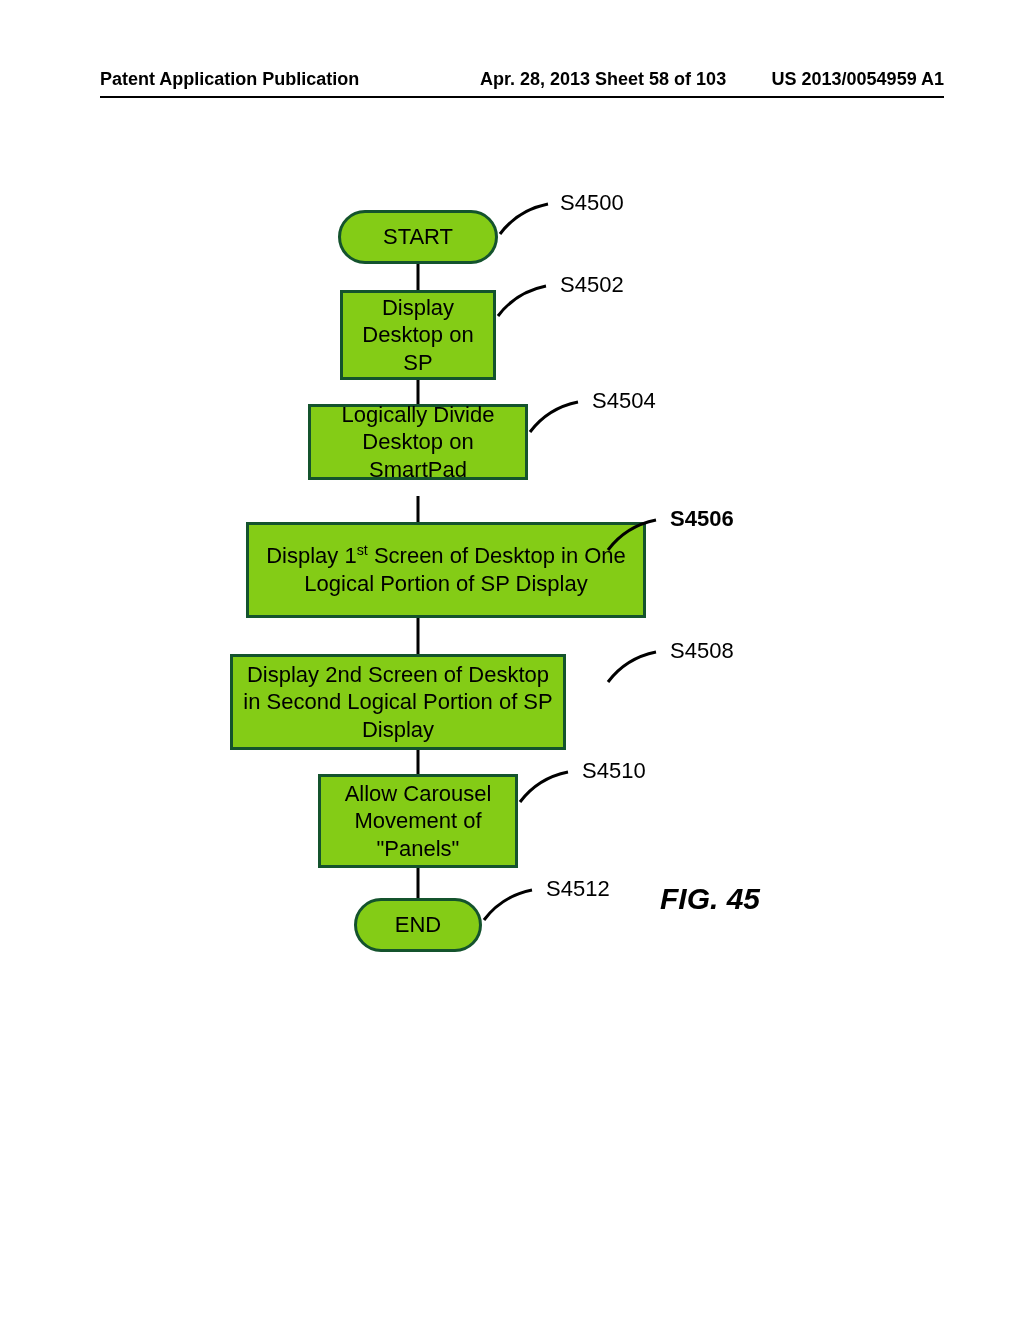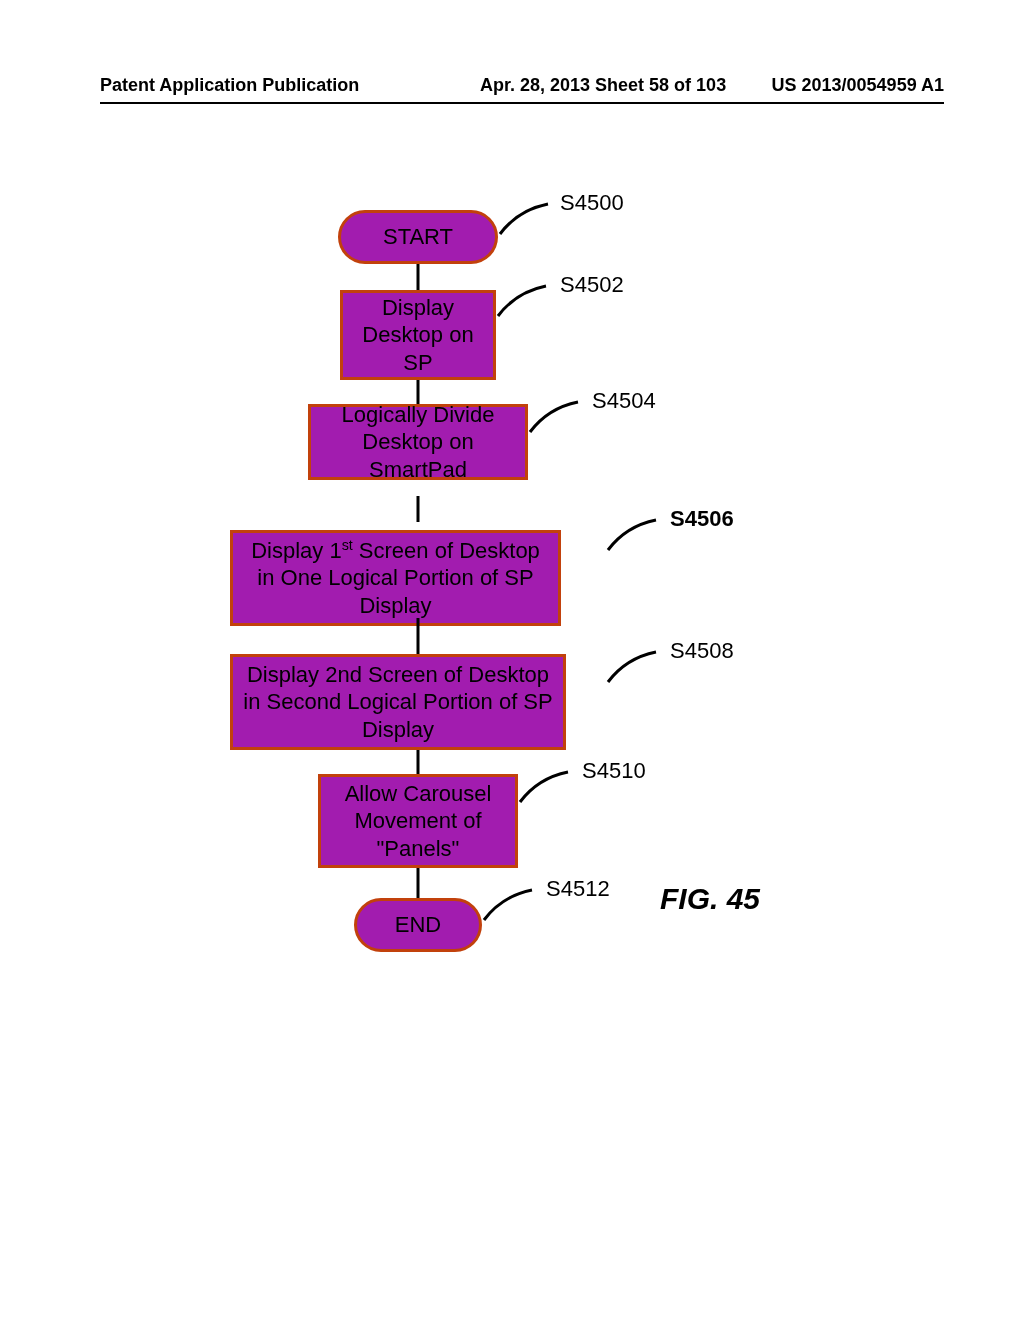--- a/index.html
+++ b/index.html
@@ -17,21 +17,21 @@
     left: 0;
     width: 1024px;
     height: 1320px;
   }
   .header {
     position: absolute;
     top: 80px;
     left: 100px;
     right: 80px;
     border-bottom: 2px solid #000;
-    padding-bottom: 22px;
+    padding-bottom: 16px;
     font-size: 18px;
     font-weight: bold;
   }
   .header-left {
     position: absolute;
     left: 0;
     bottom: 6px;
   }
   .header-mid {
     position: absolute;
@@ -44,22 +44,22 @@
     bottom: 6px;
   }
   .flowchart {
     position: absolute;
     top: 190px;
     left: 0;
     width: 1024px;
   }
   .node {
     position: absolute;
-    border: 3px solid #c2410c;
-    background: #a21caf;
+    border: 3px solid #14532d;
+    background: #84cc16;
     text-align: center;
     font-size: 22px;
     display: flex;
     align-items: center;
     justify-content: center;
     box-sizing: border-box;
     padding: 6px 10px;
     line-height: 1.25;
   }
   .terminator {
@@ -130,21 +130,21 @@
       <span>Logically Divide Desktop on SmartPad</span>
     </div>
     <div class="leader" style="left:528px; top:208px;">
       <svg width="60" height="40">
           <path d="M2 34 Q 20 10 50 4" stroke="#000" stroke-width="3" fill="none"></path>
         </svg>
     </div>
     <div class="ref-label" style="left:592px; top:198px;">S4504</div>
     <div class="connector" style="left:418px; top:306px; height:26px;"></div>
 
-    <div class="node" style="left:230px; top:332px; width:331px; height:96px;margin-top:8px;">
+    <div class="node" style="left:246px; top:332px; width:400px; height:96px;">
       <span>Display 1<sup>st</sup> Screen of Desktop in One Logical Portion of SP Display</span>
     </div>
     <div class="leader" style="left:606px; top:326px;">
       <svg width="60" height="40">
           <path d="M2 34 Q 20 10 50 4" stroke="#000" stroke-width="3" fill="none"></path>
         </svg>
     </div>
     <div class="ref-label" style="left:670px; top:316px;font-weight:bold;">S4506</div>
     <div class="connector" style="left:418px; top:428px; height:36px;"></div>
 

